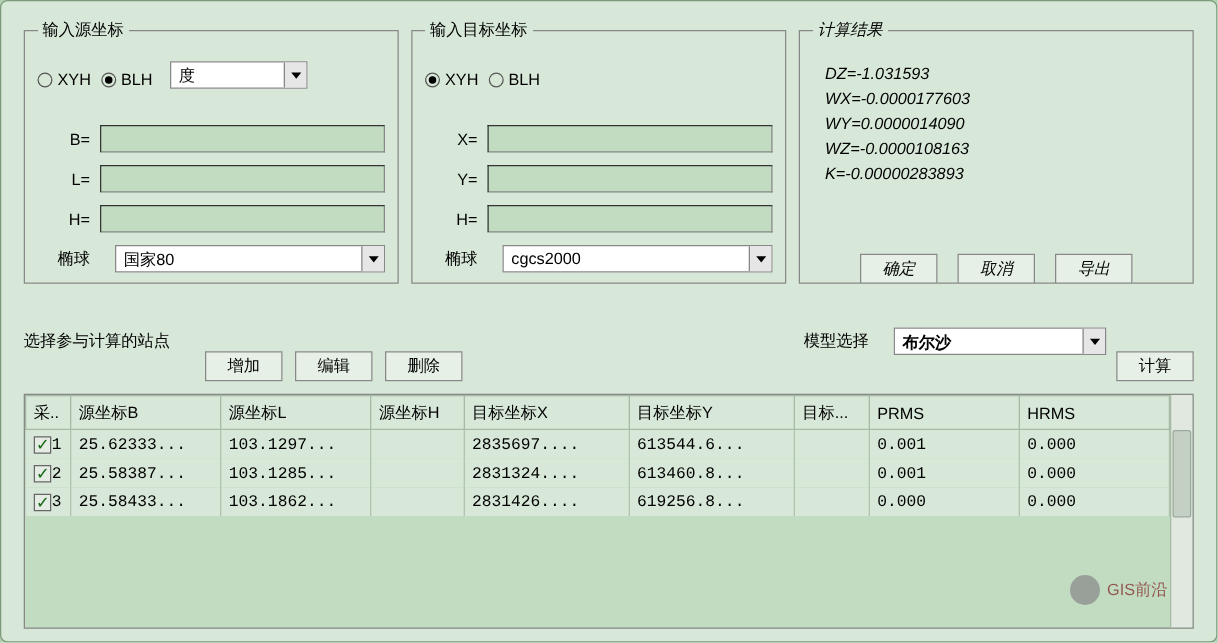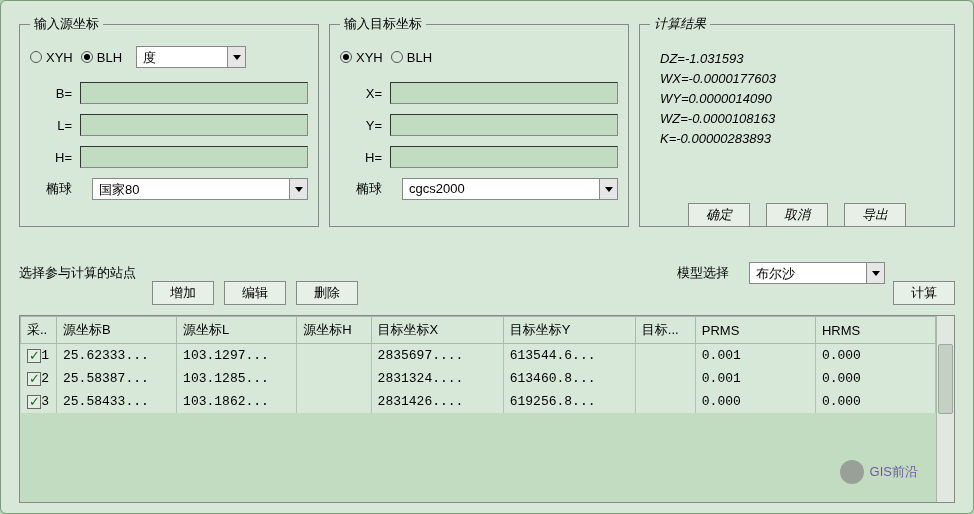--- a/index.html
+++ b/index.html
@@ -16,51 +16,51 @@
 .fs-src { width: 300px; height: 212px; }
 .fs-tgt { width: 300px; height: 212px; }
 .fs-res { flex: 1; height: 212px; font-style: italic; }
 .row { display: flex; align-items: center; height: 32px; }
 .lbl { width: 50px; text-align: right; padding-right: 8px; }
 .input-txt { flex: 1; height: 22px; background: #c2dcc2; border: 1px inset #888; }
 .combo { display: flex; height: 22px; border: 1px solid #888; background: #fff; margin-left: 12px; }
 .combo-txt { flex: 1; padding: 2px 6px; }
 .combo-arrow { width: 18px; background: #e6e6e6; border-left: 1px solid #888; display: flex; align-items: center; justify-content: center; }
 .combo-arrow::after { content: ""; border-left: 4px solid transparent; border-right: 4px solid transparent; border-top: 5px solid #000; }
-.radio-row { display: flex; align-items: center; gap: 8px; height: 28px; margin-bottom: 6px; }
+.radio-row { display: flex; align-items: flex-end; gap: 8px; height: 28px; margin-bottom: 24px; }
 .radio { display: flex; align-items: center; gap: 4px; }
 .radio-dot { width: 12px; height: 12px; border: 1px solid #555; border-radius: 50%; display: flex; align-items: center; justify-content: center; }
 .radio-dot.checked::after { content: ""; width: 6px; height: 6px; background: #000; border-radius: 50%; }
 .results { padding: 6px 10px; line-height: 20px; font-family: "Courier New", monospace; font-size: 14px; }
 .res-btns { display: flex; gap: 16px; justify-content: center; margin-top: 8px; }
 .btn { height: 24px; background: #e6f0e6; border: 1px solid #888; padding: 0 16px; display: inline-flex; align-items: center; justify-content: center; margin-top: 40px; }
 .btn-wide { min-width: 62px; }
 .mid-row { display: flex; align-items: center; gap: 10px; margin: 14px 0 10px 0; }
-.mid-label { margin-right: 6px; }
+.mid-label { margin-right: 18px; }
 .mid-right { margin-left: auto; display: flex; align-items: center; gap: 8px; justify-content: space-between; }
-.model-combo { width: 136px; }
+.model-combo { width: 170px; font-weight: bold; }
 .table-wrap { flex: 1; border: 1px solid #888; background: #c2dcc2; overflow: hidden; position: relative; }
 table { width: calc(100% - 18px); border-collapse: collapse; table-layout: fixed; }
 th { background: #d8e8d8; border: 1px solid #a6baa6; text-align: left; padding: 4px 6px; font-weight: normal; height: 24px; overflow: hidden; white-space: nowrap; }
 td { border-right: 1px solid #b0c4b0; padding: 4px 6px; white-space: nowrap; overflow: hidden; font-family: "Courier New", monospace; }
 tbody tr { background: #d8e8d8; }
 .chk-cell { width: 30px; text-align: center; }
 .chk { width: 14px; height: 14px; border: 1px solid #666; background: #e4ece4; display: inline-flex; align-items: center; justify-content: center; vertical-align: middle; }
 .chk.checked::after { content: "✓"; font-size: 13px; color: #1a6a1a; line-height: 12px; }
 .col-b { width: 100px; }
 .col-l { width: 100px; }
 .col-h { width: 62px; }
 .col-tx { width: 110px; }
 .col-ty { width: 110px; }
 .col-th { width: 50px; }
 .col-prms { width: 100px; }
 .col-hrms { width: 100px; }
 .vscroll { position: absolute; right: 0; top: 0; bottom: 0; width: 18px; background: #e0e8e0; border-left: 1px solid #a6baa6; }
 .vscroll .thumb { position: absolute; left: 1px; right: 1px; top: 28px; height: 70px; background: #c4d0c4; border: 1px solid #9aaa9a; border-radius: 2px; }
-.watermark { position: absolute; right: 36px; bottom: 18px; color: #4c1d95; font-size: 14px; display: flex; align-items: center; gap: 6px; opacity: 0.7; }
+.watermark { position: absolute; right: 20px; bottom: 18px; color: #7f1d1d; font-size: 14px; display: flex; align-items: center; gap: 6px; opacity: 0.7; }
 .wechat { width: 24px; height: 24px; border-radius: 50%; background: #888; display: inline-block; }
 </style>
 </head>
 <body>
 
 <div class="window">
   <div class="body">
 
     <div class="top-row">
 

